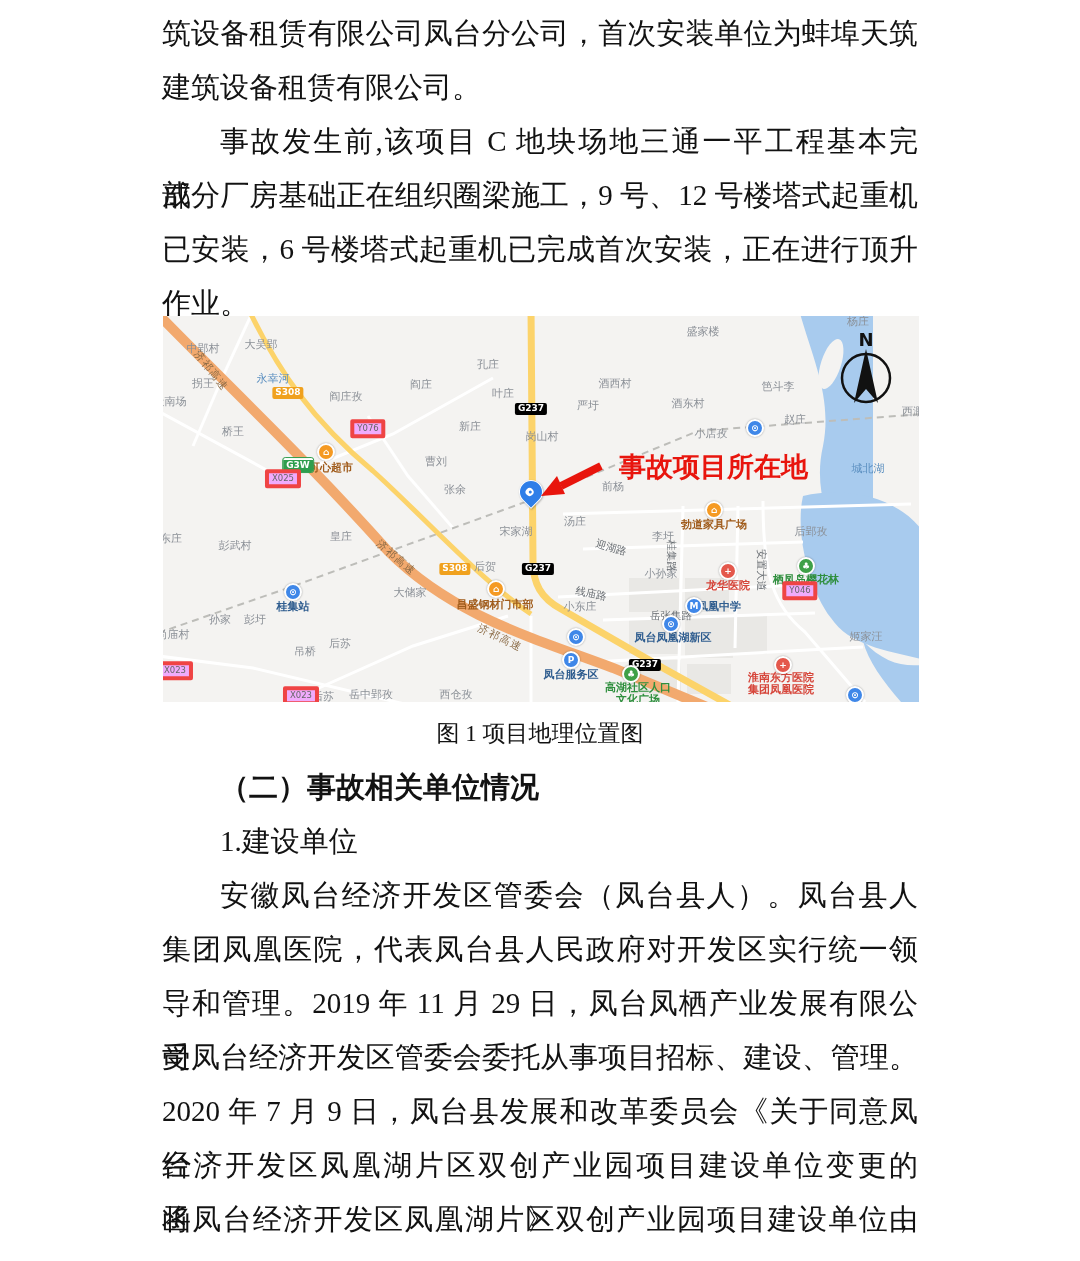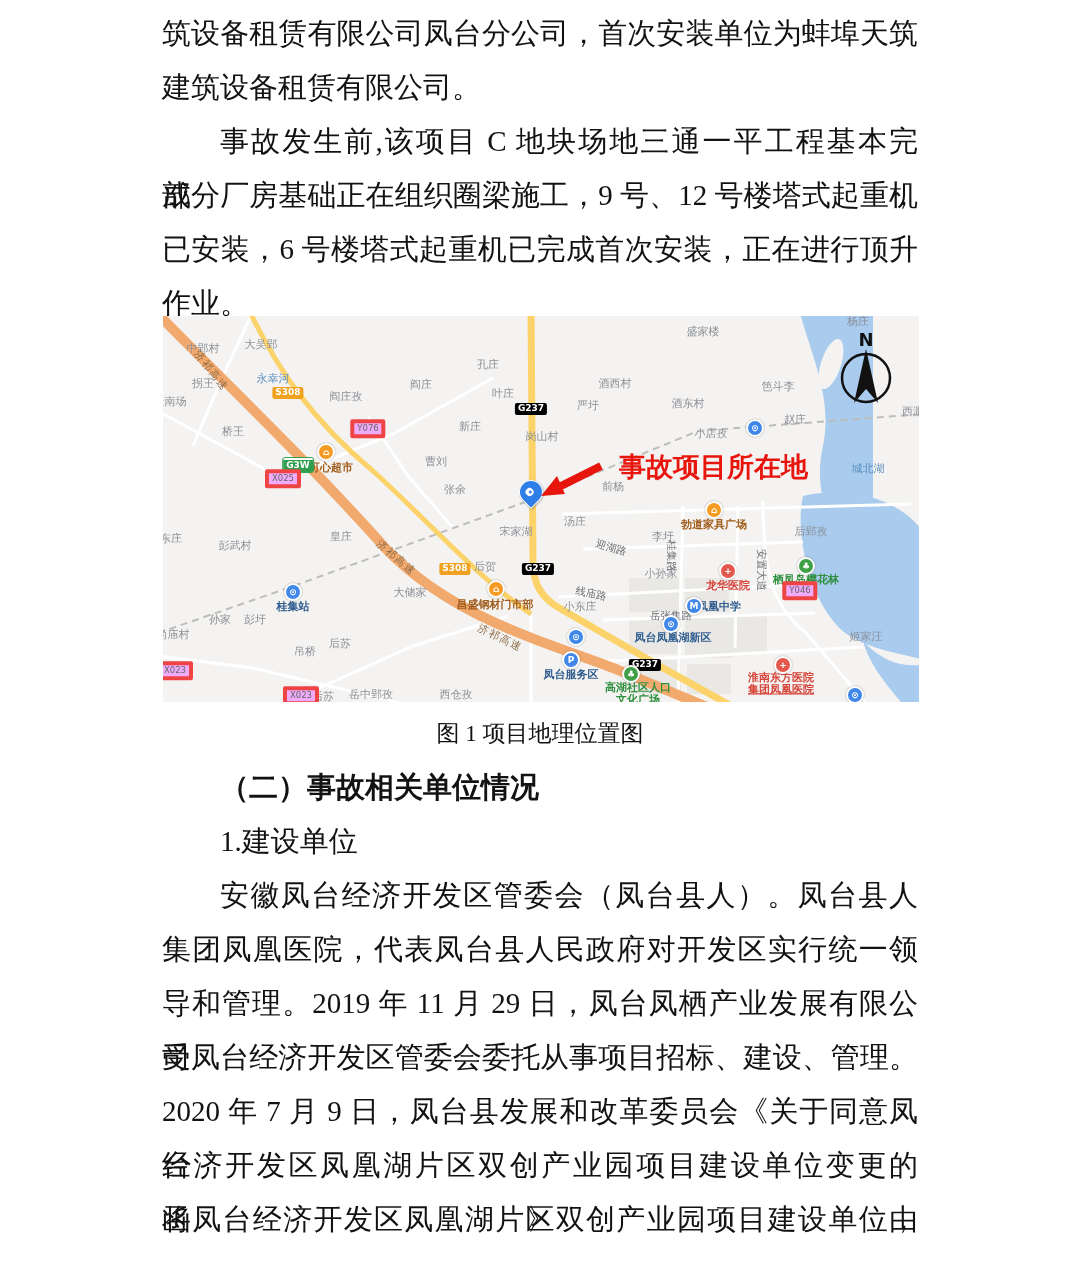--- a/index.html
+++ b/index.html
@@ -170,21 +170,21 @@
       <span class="mlabel r" style="left: 448px; top: 232px; transform: translate(-50%, -50%) rotate(16deg);">迎湖路</span>
       <span class="mlabel r" style="left: 428px; top: 278px; transform: translate(-50%, -50%) rotate(12deg);">线庙路</span>
       <span class="mlabel r" style="left: 508px; top: 240px; transform: translate(-50%, -50%) rotate(90deg);">桂集路</span>
       <span class="mlabel r" style="left: 598px; top: 254px; transform: translate(-50%, -50%) rotate(90deg);">安置大道</span>
       <span class="mlabel r" style="left: 508px; top: 300px;">岳张集路</span>
       <span class="mlabel pb" style="left: 168px; top: 151px;">可心超市</span>
       <span class="mlabel pb" style="left: 332px; top: 288px;">昌盛钢材门市部</span>
       <span class="mlabel pb" style="left: 551px; top: 208px;">勃道家具广场</span>
       <span class="mlabel pr" style="left: 565px; top: 269px;">龙华医院</span>
       <span class="mlabel pr" style="left: 618px; top: 361px;">淮南东方医院</span>
-      <span class="mlabel pr" style="left: 618px; top: 373px; text-decoration: underline;">集团凤凰医院</span>
+      <span class="mlabel pr" style="left: 618px; top: 373px;">集团凤凰医院</span>
       <span class="mlabel pg" style="left: 643px; top: 263px;">栖凤岛樱花林</span>
       <span class="mlabel pg" style="left: 475px; top: 371px;">高湖社区人口</span>
       <span class="mlabel pg" style="left: 475px; top: 383px;">文化广场</span>
       <span class="mlabel pbl" style="left: 130px; top: 290px;">桂集站</span>
       <span class="mlabel pbl" style="left: 408px; top: 358px;">凤台服务区</span>
       <span class="mlabel pbl" style="left: 556px; top: 290px;">凤凰中学</span>
       <span class="mlabel pbl" style="left: 510px; top: 321px;">凤台凤凰湖新区</span>
       <span class="mbadge s" style="left: 125px; top: 77px;">S308</span>
       <span class="mbadge s" style="left: 292px; top: 253px;">S308</span>
       <span class="mbadge g" style="left: 368px; top: 93px;">G237</span>

